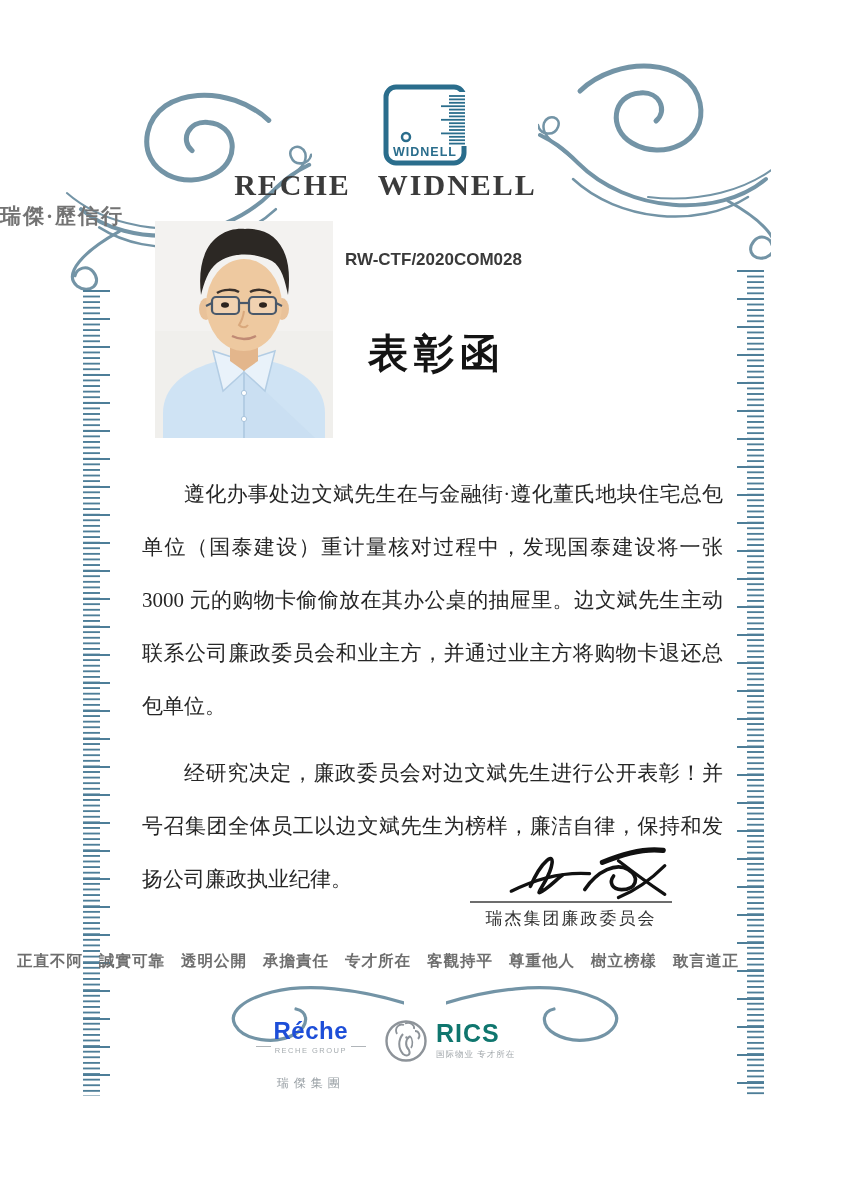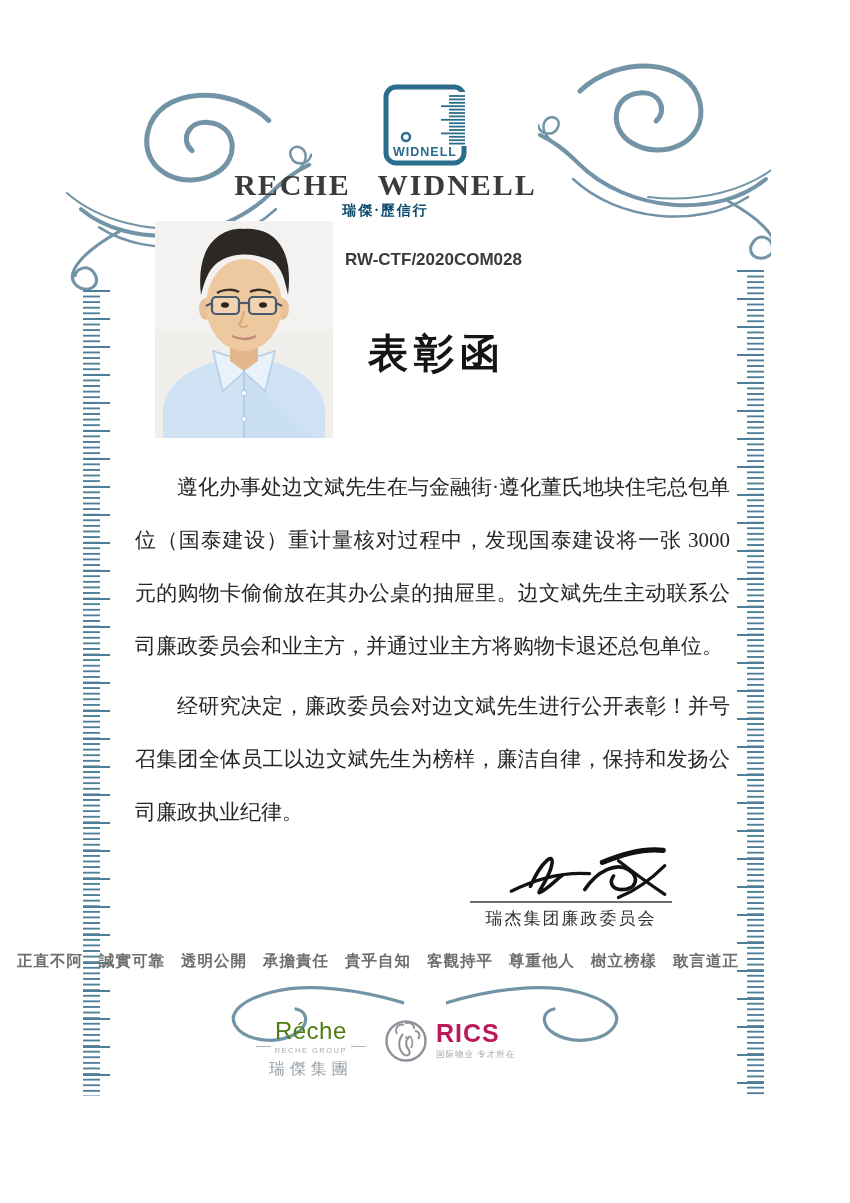--- a/index.html
+++ b/index.html
@@ -38,61 +38,61 @@
       linear-gradient(to bottom,var(--ruler) 0 2.4px,transparent 2.4px);
     background-size:17px 5.6px,27px 28px;
     background-repeat:repeat-y,repeat-y;
     background-position:right top,right top;
   }
 
   
   .logo-box{position:absolute;left:383px;top:84px;width:84px;height:82px;}
   .company-en{position:absolute;left:0;right:0;top:168px;text-align:center;
     font-size:30px;font-weight:600;color:#3b3b3b;letter-spacing:2px;word-spacing:18px;}
-  .company-cn{position:absolute;left:0;right:0;top:202px;text-align:center;
-    font-size:14px;font-weight:600;color:#0c4a6e;letter-spacing:2px;}
+  .company-cn{position:absolute;left:0;right:0;top:202px;
+    font-size:21px;font-weight:600;color:#737373;letter-spacing:2px;}
 
   
   .photo{position:absolute;left:155px;top:221px;width:178px;height:217px;}
 
   
   .ref-number{position:absolute;left:345px;top:250px;
     font-family:"Liberation Sans",sans-serif;font-weight:bold;font-size:17px;color:#3a3a3a;}
   .letter-title{position:absolute;left:368px;top:326px;
     font-size:40px;font-weight:700;color:#141414;letter-spacing:6px;}
 
   
   .body-text{position:absolute;left:128px;top:454px;width:609px;
     font-size:21px;line-height:53px;color:var(--ink);text-align:justify;}
-  .body-text p{text-indent:2em;margin:7px;}
+  .body-text p{text-indent:2em;margin:14px;}
 
   
   .sig-scribble{position:absolute;left:498px;top:840px;width:180px;height:64px;}
   .sig-line{position:absolute;left:470px;top:901px;width:202px;height:2px;background:#6d6d6d;}
   .signer{position:absolute;left:470px;top:907px;width:202px;text-align:center;
     font-size:17px;color:#333;letter-spacing:2px;}
 
   
   .values-row{position:absolute;left:0;right:15px;top:951px;display:flex;
     justify-content:center;gap:16px;font-size:15.5px;font-weight:600;
     color:#6e6e6e;letter-spacing:1px;}
 
   
   .logos{position:absolute;left:0;right:0;top:1017px;display:flex;
     justify-content:center;align-items:flex-start;gap:18px;
     font-family:"Liberation Sans",sans-serif;}
   .reche-block{text-align:center;}
-  .reche-name{font-size:24px;font-weight:normal;color:#4d7c0f;letter-spacing:0.5px;}
+  .reche-name{font-size:24px;font-weight:bold;color:#1d4ed8;letter-spacing:0.5px;}
   .reche-group-row{display:flex;align-items:flex-start;justify-content:center;gap:4px;margin-top:1px;}
   .reche-group-row .rule{width:15px;height:1px;background:#b0b5b9;}
   .reche-group{font-size:7.5px;letter-spacing:1.5px;color:#a6acb0;}
-  .reche-cn{font-size:16px;letter-spacing:5px;color:#9aa1a6;margin-top:4px;}
+  .reche-cn{font-size:12px;letter-spacing:5px;color:#9aa1a6;margin-top:20px;}
   .rics-block{display:flex;align-items:center;gap:8px;margin-top:2px;}
   .rics-col{display:flex;flex-direction:column;}
-  .rics-name{font-size:25px;font-weight:bold;color:#be185d;letter-spacing:1px;line-height:1;}
+  .rics-name{font-size:25px;font-weight:bold;color:#0f766e;letter-spacing:1px;line-height:1;}
   .rics-tagline{font-size:8.5px;color:#a0a6aa;letter-spacing:1px;margin-top:3px;}
 </style>
 </head>
 <body>
 
 <div class="page">
 
   <svg class="flourish fl-tl" viewBox="0 0 250 212" fill="none" stroke="#7394a6" stroke-linecap="round">
     <path d="M 208 40 C 170 4 98 6 88 52 C 80 92 126 110 156 92 C 180 78 176 44 148 42 C 128 40 120 60 132 70" stroke-width="5"></path>
     <path d="M 22 128 C 70 168 160 162 210 112 C 226 96 236 90 248 84" stroke-width="4"></path>
@@ -186,21 +186,21 @@
     <path d="M 206 32 C 192 46 172 62 148 72" stroke-width="4"></path>
   </svg>
   <div class="sig-line"></div>
   <div class="signer">瑞杰集团廉政委员会</div>
 
   <div class="values-row">
     <span>正直不阿</span>
     <span>誠實可靠</span>
     <span>透明公開</span>
     <span>承擔責任</span>
-    <span>貴乎自知</span>
+    <span>专才所在</span>
     <span>客觀持平</span>
     <span>尊重他人</span>
     <span>樹立榜樣</span>
     <span>敢言道正</span>
   </div>
 
   <svg class="flourish fl-bl" viewBox="0 0 206 68" fill="none" stroke="#7394a6" stroke-linecap="round">
     <path d="M 0 18 C 46 4 96 -2 132 7 C 160 14 176 27 169 40 C 160 56 128 60 109 49 C 95 41 95 27 108 24" stroke-width="3.2"></path>
   </svg>
   <svg class="flourish fl-br" viewBox="0 0 206 68" fill="none" stroke="#7394a6" stroke-linecap="round">

